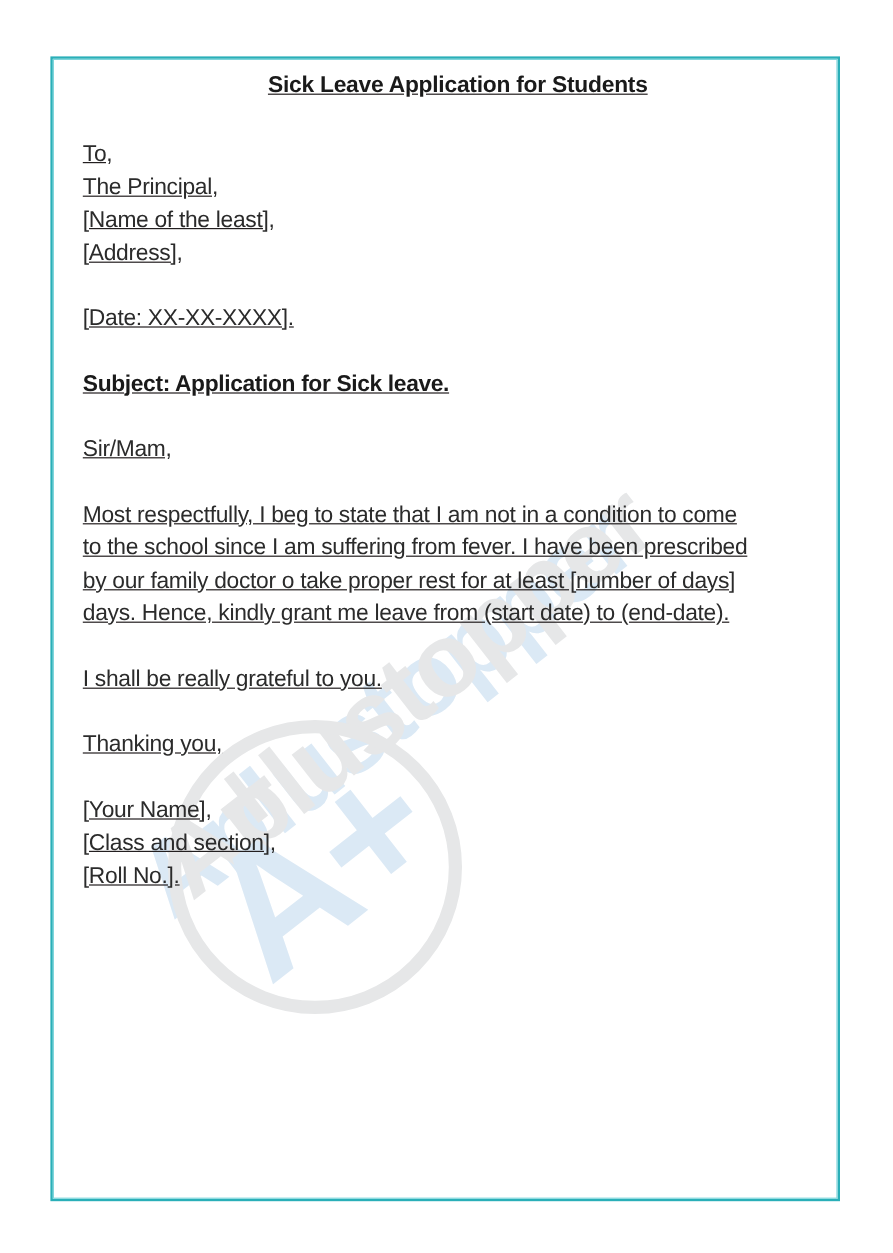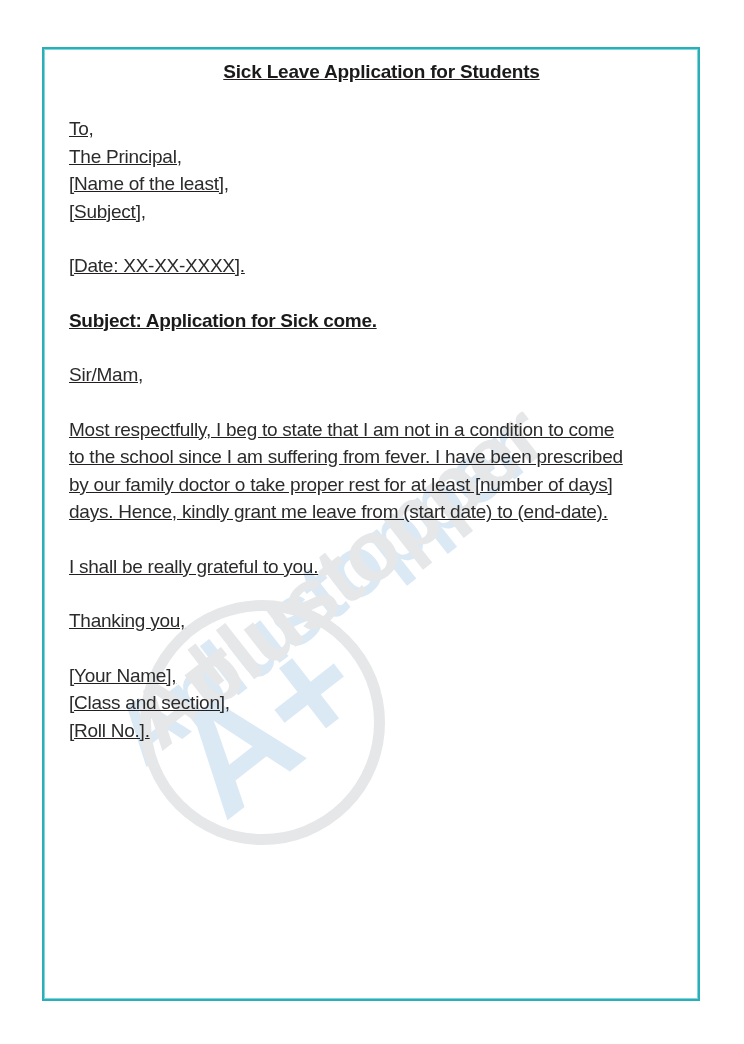--- a/index.html
+++ b/index.html
@@ -169,30 +169,30 @@
   <div id="letter">
 
     <h1 id="letter-title">Sick Leave Application for Students</h1>
 
     <div class="spacer-lg"></div>
 
     <div class="block">
       <span class="line">To,</span>
       <span class="line">The Principal,</span>
       <span class="line">[Name of the least],</span>
-      <span class="line">[Subject],</span>
+      <span class="line">[Address],</span>
     </div>
 
     <div class="spacer-md"></div>
 
     <div class="block">[Date: XX-XX-XXXX].</div>
 
     <div class="spacer-md"></div>
 
-    <div class="block bold">Subject: Application for Sick come.</div>
+    <div class="block bold">Subject: Application for Sick leave.</div>
 
     <div class="spacer-md"></div>
 
     <div class="block">Sir/Mam,</div>
 
     <div class="spacer-md"></div>
 
     <div class="block" id="para-body">
       <span class="line">Most respectfully, I beg to state that I am not in a condition to come</span>
       <span class="line">to the school since I am suffering from fever. I have been prescribed</span>

